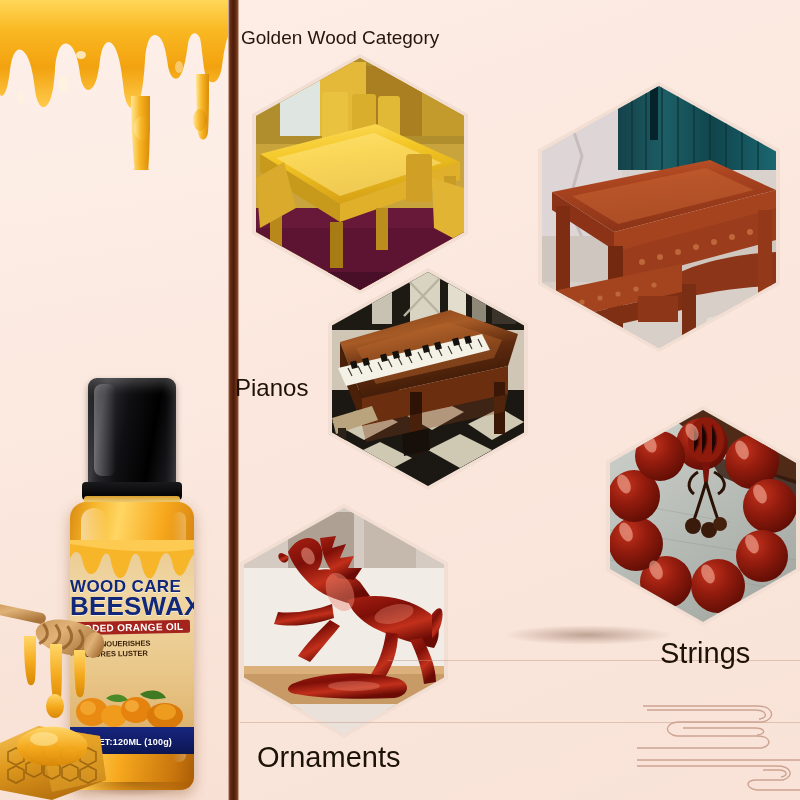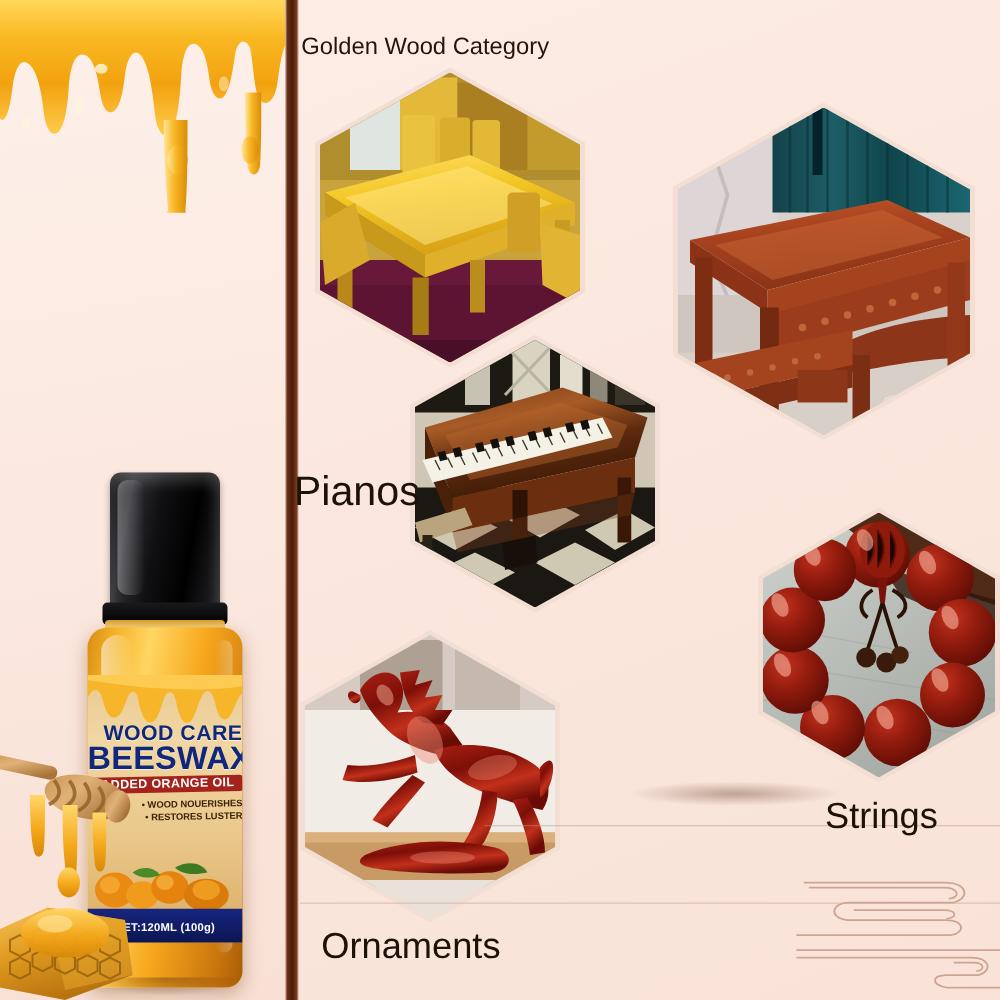--- a/index.html
+++ b/index.html
@@ -42,21 +42,21 @@
   .bodyGloss{position:absolute;left:11px;top:6px;width:26px;height:250px;
     background:linear-gradient(90deg,rgba(255,255,255,.55),rgba(255,255,255,0));
     border-radius:14px;}
   .bodyGloss2{position:absolute;right:8px;top:10px;width:14px;height:250px;
     background:linear-gradient(270deg,rgba(255,255,255,.28),rgba(255,255,255,0));border-radius:10px;}
 
   
   .label{position:absolute;left:0;top:38px;width:124px;height:214px;
     background:linear-gradient(180deg,#e9c98f 0%,#f1d7a4 24%,#eac88b 60%,#d9ab63 100%);}
   .labelHoneyTop{position:absolute;left:0;top:0;width:124px;height:40px;}
-  .labelTextBox{position:absolute;left:0;top:38px;width:124px;text-align:right;}
+  .labelTextBox{position:absolute;left:0;top:38px;width:124px;text-align:left;}
   .lblWood{font-size:17px;font-weight:bold;color:#10277a;letter-spacing:.4px;
     line-height:17px;text-shadow:0 1px 0 rgba(255,255,255,.65);}
   .lblBees{font-size:26px;font-weight:bold;color:#10277a;letter-spacing:.2px;
     line-height:22px;text-shadow:0 1px 0 rgba(255,255,255,.6);}
   .lblOrange{margin-top:2px;display:inline-block;font-size:10px;font-weight:bold;
     color:#fff;background:#a4231c;padding:1px 7px;border-radius:2px;letter-spacing:.3px;
     transform:rotate(-1.2deg);}
   .lblBullets{margin-top:4px;font-size:7.5px;font-weight:bold;color:#3b2208;
     line-height:10px;transform:rotate(-1deg);}
   .labelFruit{position:absolute;left:0;bottom:26px;width:124px;height:56px;overflow:hidden;}
@@ -68,21 +68,21 @@
     background:radial-gradient(ellipse at 50% 0%,rgba(90,45,10,.42),rgba(90,45,10,0) 72%);}
 
   
   #dipper{position:absolute;left:-6px;top:594px;width:132px;height:206px;}
 
   
   #rightPanel{position:absolute;left:239px;top:0;width:561px;height:800px;border-radius:16px;}
   .heading{position:absolute;color:#1d1206;font-weight:normal;}
   #titleCat{left:2px;top:27px;font-size:19px;color:#241509;}
   #lblFurniture{left:366px;top:42px;font-size:31px;}
-  #lblPianos{left:-4px;top:374px;font-size:33px;}
+  #lblPianos{left:-4px;top:374px;font-size:24px;}
   #lblStrings{left:421px;top:637px;font-size:29px;}
   #lblOrnaments{left:18px;top:741px;font-size:29px;}
 
   .hex{position:absolute;overflow:hidden;
     -webkit-clip-path:polygon(50% 0%,100% 25%,100% 75%,50% 100%,0% 75%,0% 25%);
     clip-path:polygon(50% 0%,100% 25%,100% 75%,50% 100%,0% 75%,0% 25%);}
   .hexFrame{position:absolute;
     -webkit-clip-path:polygon(50% 0%,100% 25%,100% 75%,50% 100%,0% 75%,0% 25%);
     clip-path:polygon(50% 0%,100% 25%,100% 75%,50% 100%,0% 75%,0% 25%);
     background:#f2ded3;}

